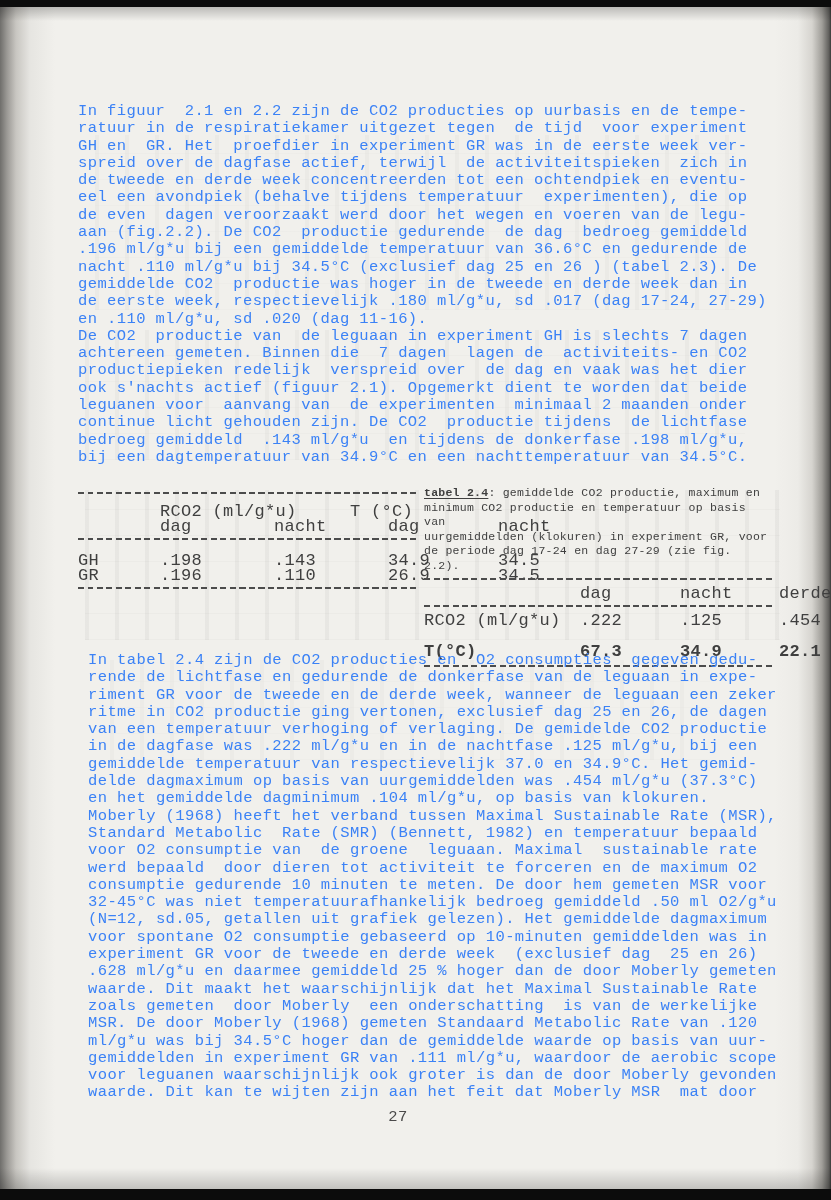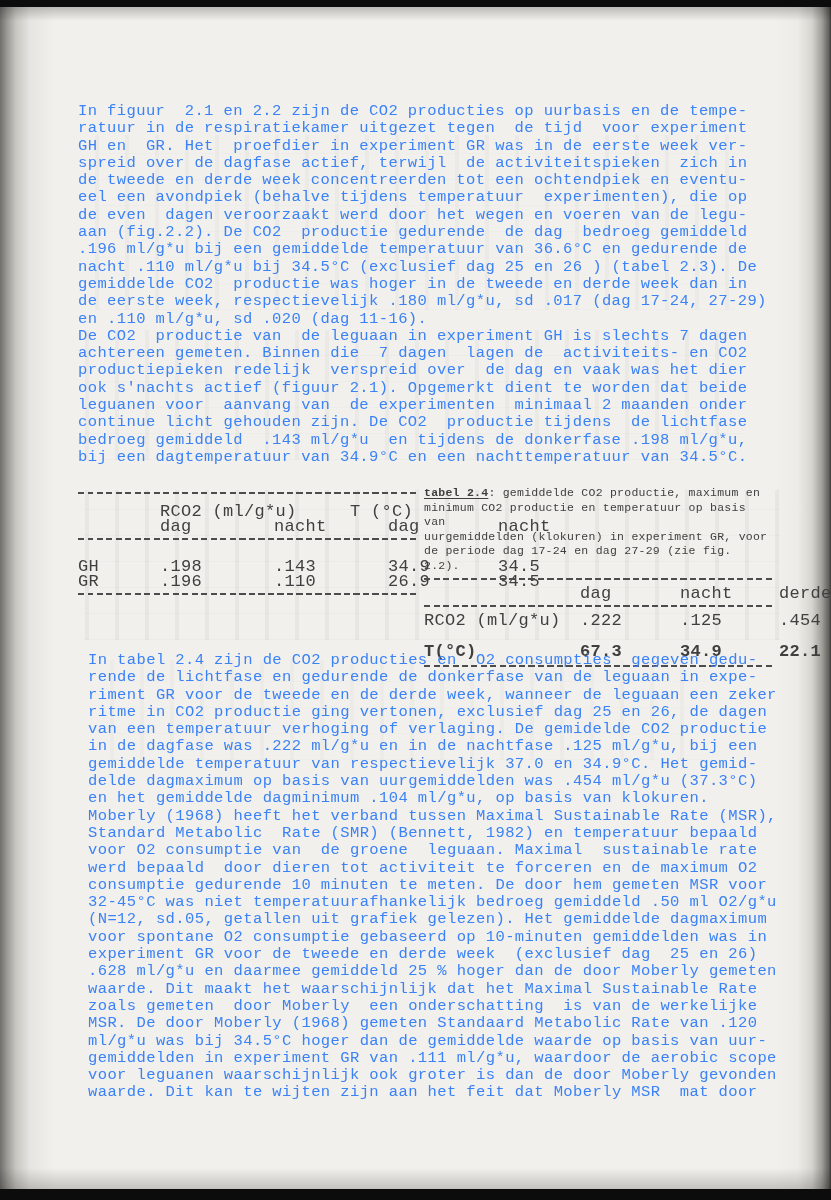--- a/index.html
+++ b/index.html
@@ -42,21 +42,21 @@
     height:2px;margin:4px 0 4px 0;
     background:repeating-linear-gradient(90deg,#4c4c4c 0 6px, rgba(0,0,0,0) 6px 9.5px);
   }
   .cells{font-size:17px;line-height:15px;letter-spacing:.3px;gap:42px;}
   .row{display:grid;}
   #t23 .row{grid-template-columns:40px 72px 72px 68px 78px;}
   #t23 .row-groups{display:grid;grid-template-columns:40px 148px 142px;}
   #t24 .row{grid-template-columns:114px 58px 57px 70px 49px;}
   .cell{white-space:pre;}
   #t23 .ghead{padding-top:6px;}
-  #t23 .rows2{margin-top:19px;}
+  #t23 .rows2{margin-top:13px;}
   #t24 .hrow{padding-top:2px;}
   #t24 .drow1{margin:6px 0 13px 0;}
   #t24 .drow2{margin:16px 0 6px 0;font-weight:bold;}
   #pagenum{
     position:absolute;left:78px;top:1108px;width:640px;text-align:center;
     color:#4a4a4a;font-size:15.5px;letter-spacing:.4px;
   }
 </style>
 </head>
 <body>
@@ -175,15 +175,16 @@
 experiment GR voor de tweede en derde week  (exclusief dag  25 en 26)
 .628 ml/g*u en daarmee gemiddeld 25 % hoger dan de door Moberly gemeten
 waarde. Dit maakt het waarschijnlijk dat het Maximal Sustainable Rate
 zoals gemeten  door Moberly  een onderschatting  is van de werkelijke
 MSR. De door Moberly (1968) gemeten Standaard Metabolic Rate van .120
 ml/g*u was bij 34.5°C hoger dan de gemiddelde waarde op basis van uur-
 gemiddelden in experiment GR van .111 ml/g*u, waardoor de aerobic scope
 voor leguanen waarschijnlijk ook groter is dan de door Moberly gevonden
 waarde. Dit kan te wijten zijn aan het feit dat Moberly MSR  mat door</div>
 
+  <div id="pagenum">27</div>
 
   <div class="bar-bottom"></div>
 </div>
 
 </body></html>

